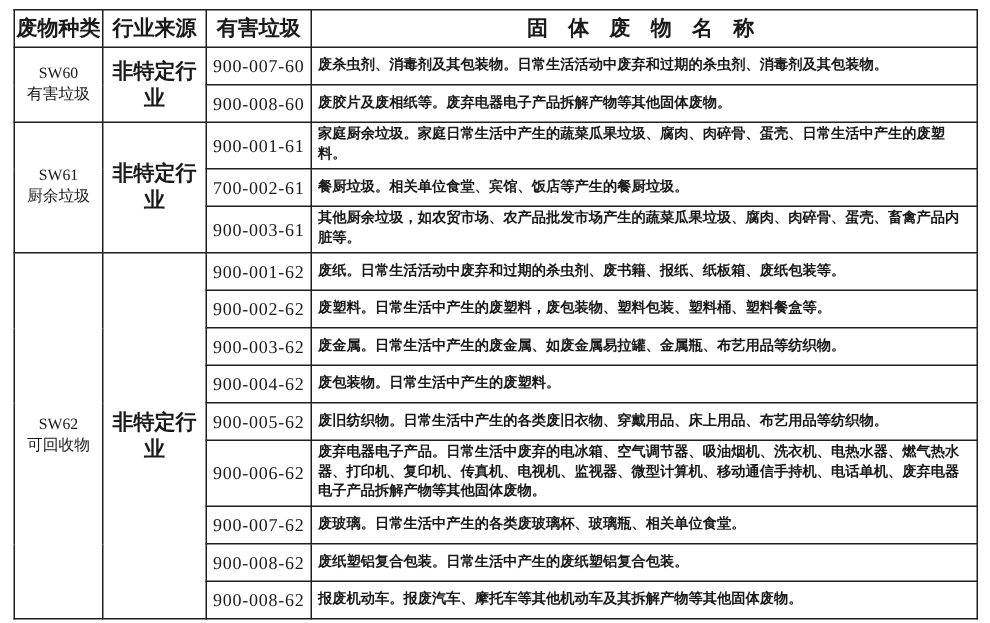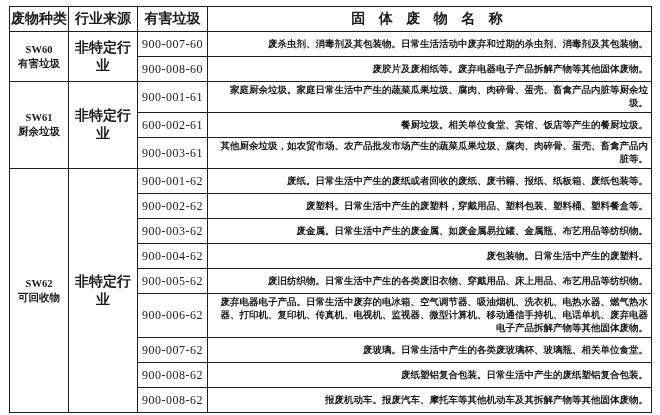--- a/index.html
+++ b/index.html
@@ -32,21 +32,21 @@
     font-weight: bold;
     text-align: center;
     padding: 1px 0;
   }
   th.name-header {
     letter-spacing: 5px;
   }
   td.cat-cell {
     text-align: center;
     font-size: 10.5px;
-    font-weight: bold;
+    font-weight: normal;
     line-height: 14px;
     padding: 1px 0;
   }
   td.ind-cell {
     text-align: center;
     font-size: 14px;
     font-weight: bold;
     padding: 1px 0;
   }
   td.code-cell {
@@ -54,21 +54,21 @@
     font-size: 12px;
     font-weight: normal;
     letter-spacing: 0.5px;
     height: 22px;
     padding: 1px 0;
   }
   td.name-cell {
     font-size: 9.5px;
     font-weight: bold;
     line-height: 13px;
-    text-align: right;
+    text-align: left;
     padding: 2px 3px 2px 4px;
   }
 </style>
 </head>
 <body>
 
 <div class="page">
   <table class="waste-table">
     <colgroup>
       <col style="width:59px">
@@ -98,42 +98,42 @@
           <td class="code-cell">900-008-60</td>
           <td class="name-cell">废胶片及废相纸等。废弃电器电子产品拆解产物等其他固体废物。</td>
         </tr>
         <tr>
           <td class="cat-cell" rowspan="3">
             <div>SW61</div>
             <div>厨余垃圾</div>
           </td>
           <td class="ind-cell" rowspan="3">非特定行业</td>
           <td class="code-cell">900-001-61</td>
-          <td class="name-cell">家庭厨余垃圾。家庭日常生活中产生的蔬菜瓜果垃圾、腐肉、肉碎骨、蛋壳、畜禽产品内脏等厨余垃圾。</td>
+          <td class="name-cell">家庭厨余垃圾。家庭日常生活中产生的蔬菜瓜果垃圾、腐肉、肉碎骨、蛋壳、日常生活中产生的废塑料。</td>
         </tr>
         <tr>
-          <td class="code-cell">600-002-61</td>
+          <td class="code-cell">700-002-61</td>
           <td class="name-cell">餐厨垃圾。相关单位食堂、宾馆、饭店等产生的餐厨垃圾。</td>
         </tr>
         <tr>
           <td class="code-cell">900-003-61</td>
           <td class="name-cell">其他厨余垃圾，如农贸市场、农产品批发市场产生的蔬菜瓜果垃圾、腐肉、肉碎骨、蛋壳、畜禽产品内脏等。</td>
         </tr>
         <tr>
           <td class="cat-cell" rowspan="9">
             <div>SW62</div>
             <div>可回收物</div>
           </td>
           <td class="ind-cell" rowspan="9">非特定行业</td>
           <td class="code-cell">900-001-62</td>
-          <td class="name-cell">废纸。日常生活中产生的废纸或者回收的废纸、废书籍、报纸、纸板箱、废纸包装等。</td>
+          <td class="name-cell">废纸。日常生活活动中废弃和过期的杀虫剂、废书籍、报纸、纸板箱、废纸包装等。</td>
         </tr>
         <tr>
           <td class="code-cell">900-002-62</td>
-          <td class="name-cell">废塑料。日常生活中产生的废塑料，穿戴用品、塑料包装、塑料桶、塑料餐盒等。</td>
+          <td class="name-cell">废塑料。日常生活中产生的废塑料，废包装物、塑料包装、塑料桶、塑料餐盒等。</td>
         </tr>
         <tr>
           <td class="code-cell">900-003-62</td>
           <td class="name-cell">废金属。日常生活中产生的废金属、如废金属易拉罐、金属瓶、布艺用品等纺织物。</td>
         </tr>
         <tr>
           <td class="code-cell">900-004-62</td>
           <td class="name-cell">废包装物。日常生活中产生的废塑料。</td>
         </tr>
         <tr>

